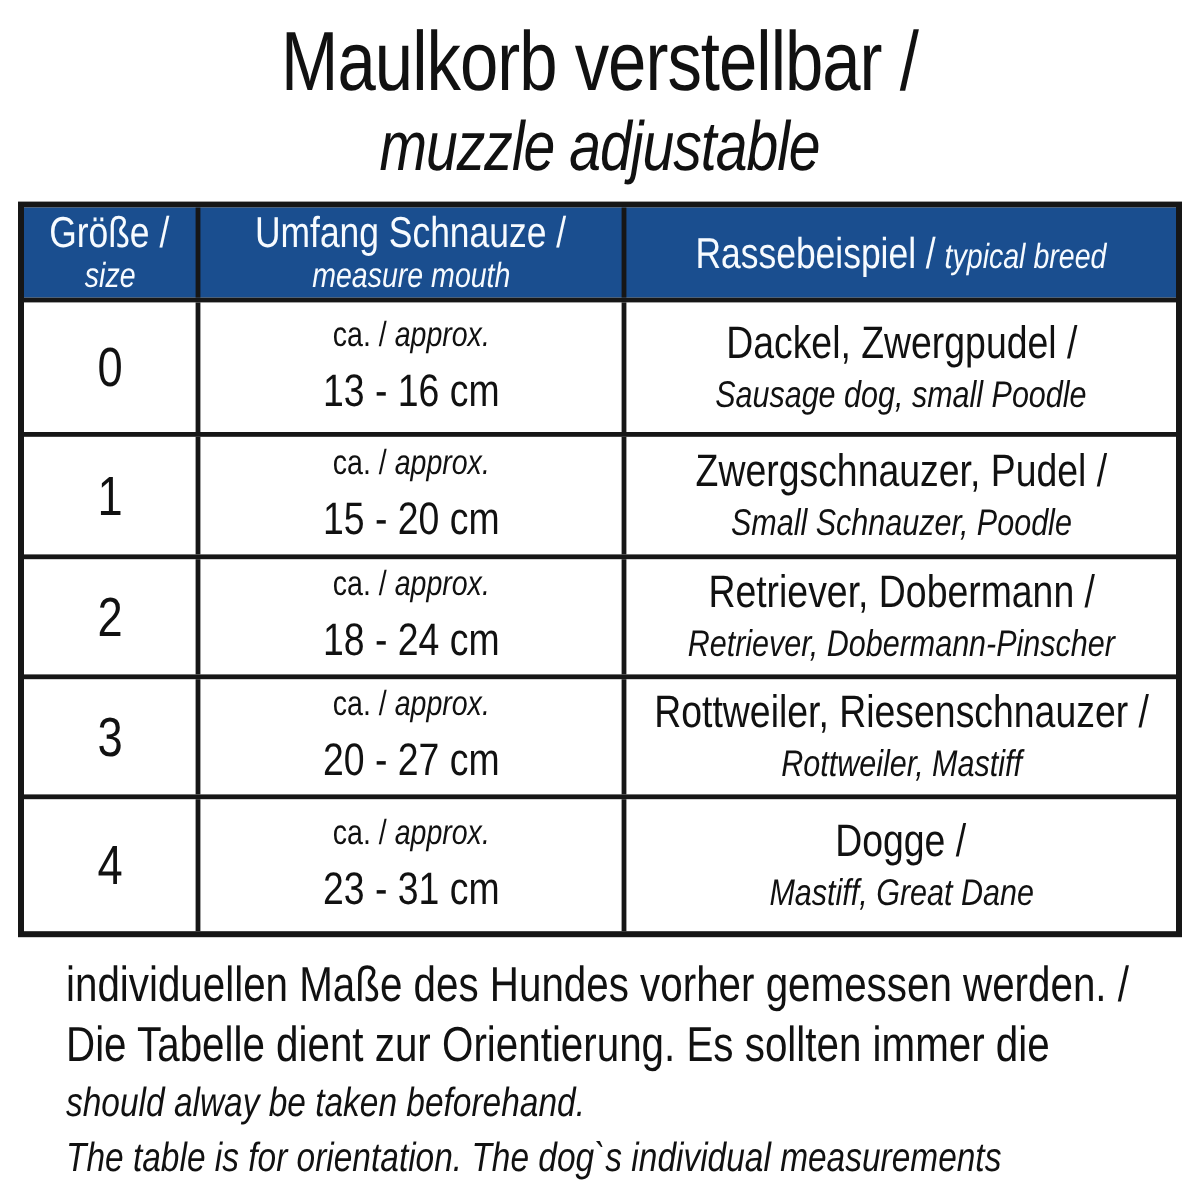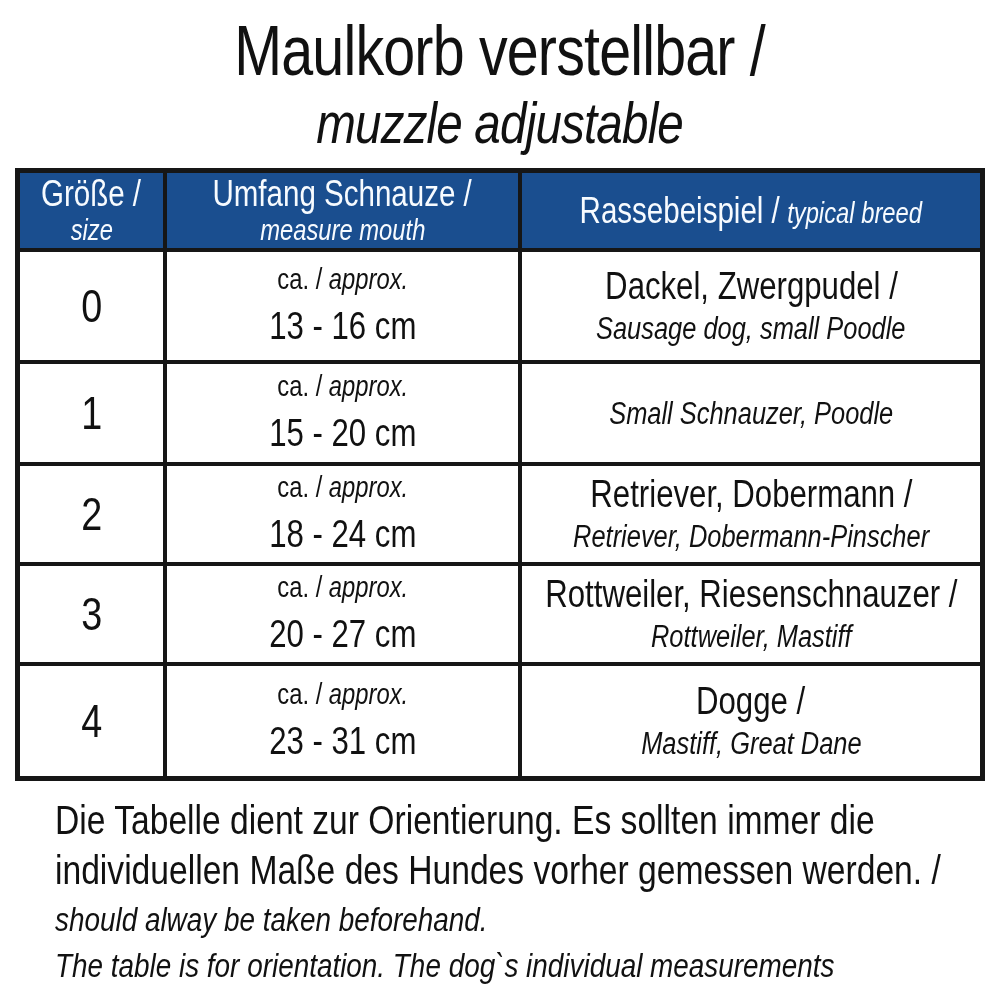--- a/index.html
+++ b/index.html
@@ -108,20 +108,21 @@
 
     <div class="row r1">
       <div class="cell">
           <span class="cnd sz">1</span>
         </div>
       <div class="cell">
         <div class="approx-line"><span class="cnd"><span>ca. /</span><span class="it gap">approx.</span></span></div>
         <div class="range-line"><span class="cnd">15 - 20 cm</span></div>
       </div>
       <div class="cell">
+        <div class="breed-de"><span class="cnd">Zwergschnauzer, Pudel /</span></div>
         <div class="breed-en it"><span class="cnd">Small Schnauzer, Poodle</span></div>
       </div>
     </div>
 
     <div class="row r2">
       <div class="cell">
           <span class="cnd sz">2</span>
         </div>
       <div class="cell">
         <div class="approx-line"><span class="cnd"><span>ca. /</span><span class="it gap">approx.</span></span></div>
@@ -157,19 +158,19 @@
       </div>
       <div class="cell">
         <div class="breed-de"><span class="cnd">Dogge /</span></div>
         <div class="breed-en it"><span class="cnd">Mastiff, Great Dane</span></div>
       </div>
     </div>
 
   </div>
 
   <div class="footer">
+    <div class="foot-de"><span class="cnd-l">individuellen Maße des Hundes vorher gemessen werden. /</span></div>
     <div class="foot-de"><span class="cnd-l">Die Tabelle dient zur Orientierung. Es sollten immer die</span></div>
-    <div class="foot-de"><span class="cnd-l">individuellen Maße des Hundes vorher gemessen werden. /</span></div>
     <div class="foot-en it"><span class="cnd-l">should alway be taken beforehand.</span></div>
     <div class="foot-en it"><span class="cnd-l">The table is for orientation. The dog`s individual measurements</span></div>
   </div>
 
 </div>
 
 </body></html>

